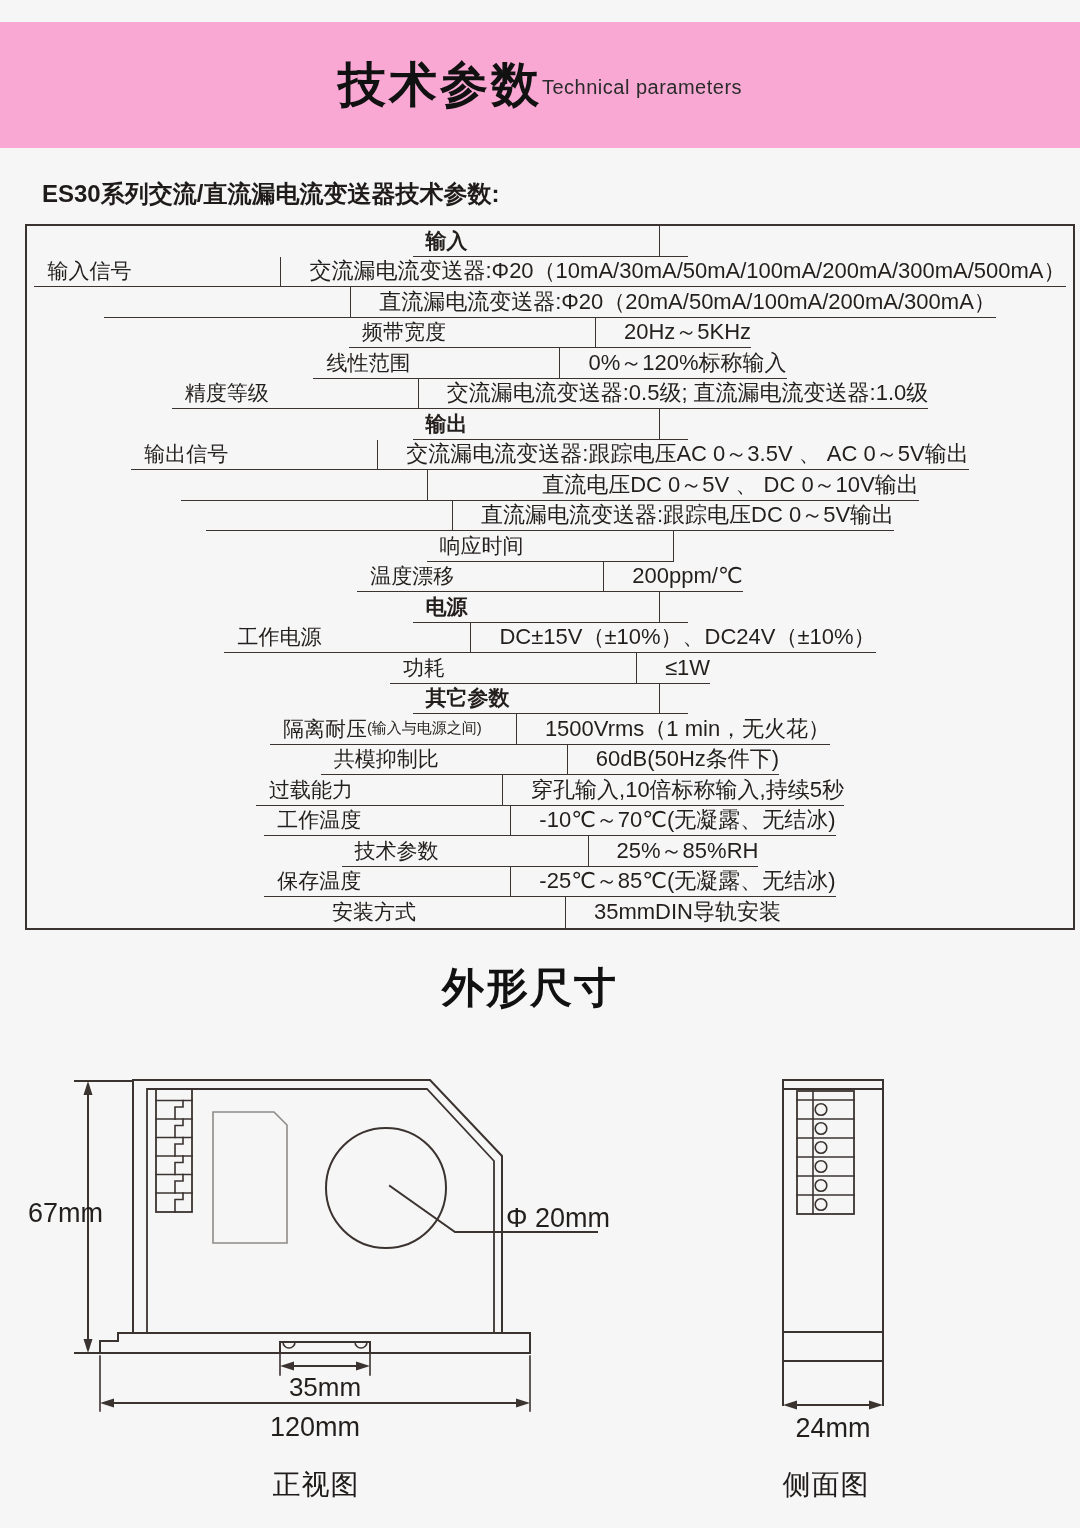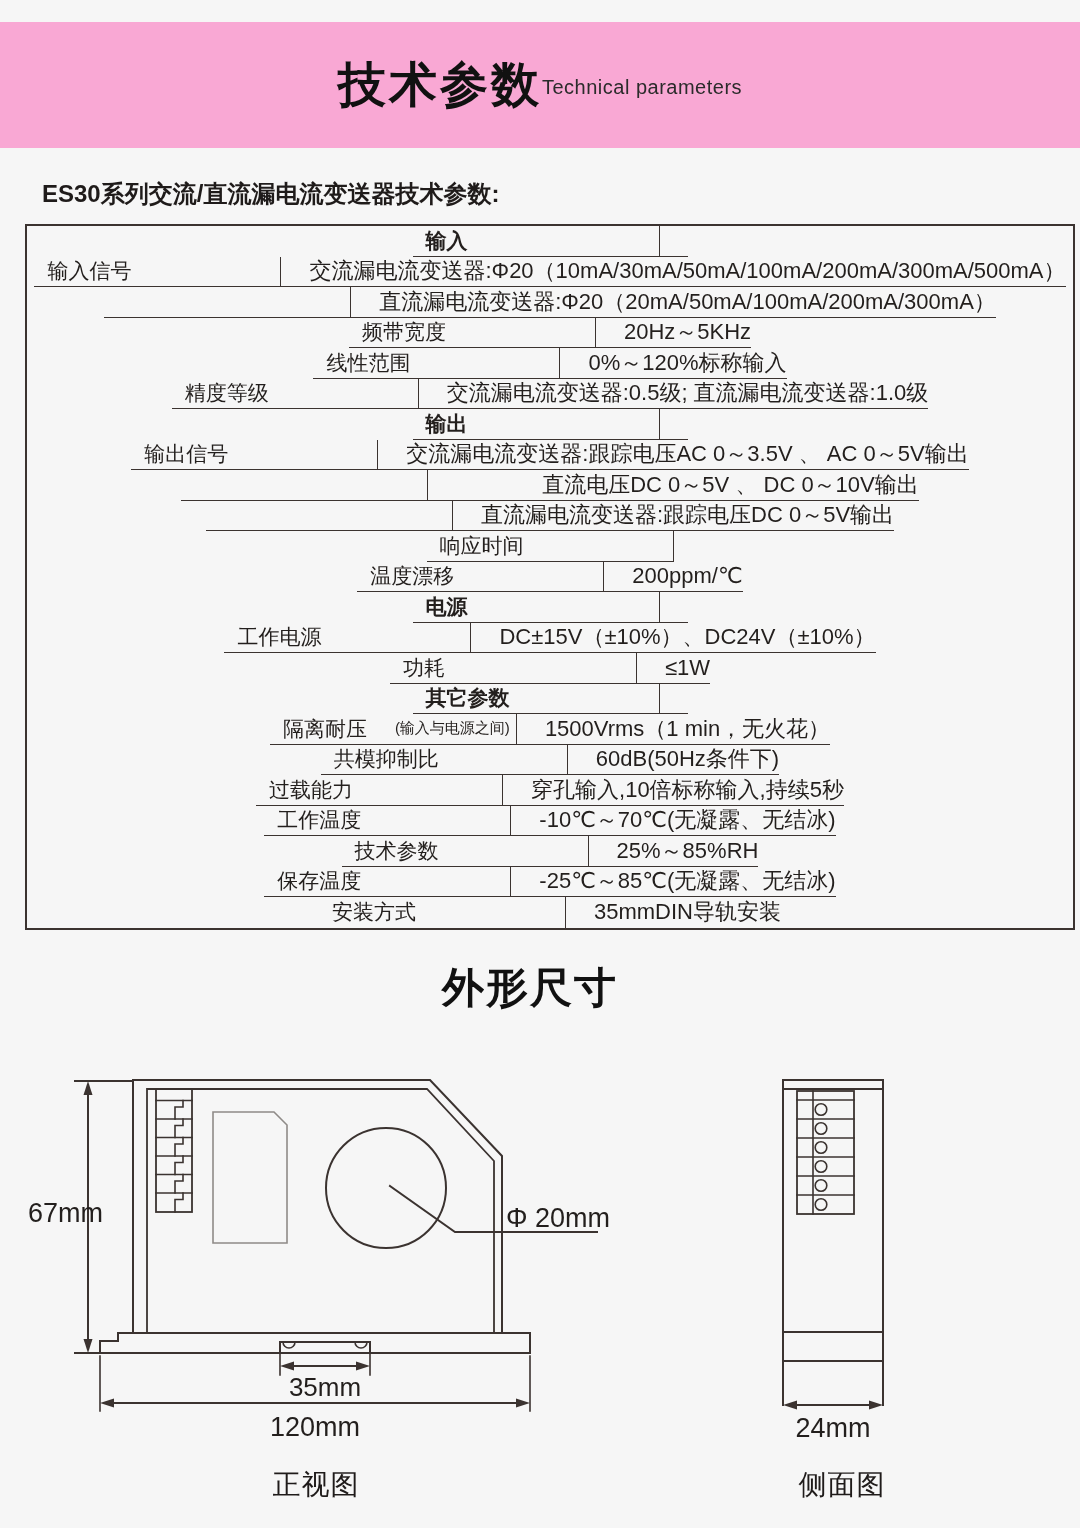--- a/index.html
+++ b/index.html
@@ -17,30 +17,30 @@
   .header-sub{font-size:20px;color:#2b2b2b;margin-top:4px;letter-spacing:0.5px;text-align:center;}
   
   .intro{left:22px;top:178px;font-size:24px;font-weight:600;color:#1f1b1a;margin-left:20px;}
   
   .spec-table{left:25px;top:224px;width:1050px;border:2.5px solid #3b3330;
     display:flex;flex-direction:column;background:transparent;box-sizing:border-box;align-items:center;}
   .trow{display:flex;height:30.5px;border-bottom:1.5px solid #3b3330;box-sizing:border-box;}
   .trow:last-child{border-bottom:none;}
   .trow .c1{width:247px;flex:0 0 247px;border-right:1.5px solid #3b3330;box-sizing:border-box;
     display:flex;align-items:center;padding-left:13px;font-size:21px;white-space:nowrap;}
-  .trow .c1 .small{font-size:15px;margin-left:28px;}
+  .trow .c1 .small{font-size:15px;}
   .trow .c2{flex:1;display:flex;align-items:center;padding-left:28px;font-size:22px;white-space:nowrap;}
   .trow .c2.indent{padding-left:114px;}
   .trow.section .c1{font-weight:bold;}
   
   .dims-title{left:0;top:960px;width:1060px;text-align:center;font-size:42px;font-weight:bold;color:#111;letter-spacing:2px;}
   .drawing-svg{left:0;top:1055px;}
   .caption{font-size:28px;color:#1f1b1a;text-align:center;width:220px;top:1466px;letter-spacing:1px;font-family:Liberation Serif, serif;}
   .caption.front{left:206px;}
-  .caption.side{left:732px;}
+  .caption.side{left:716px;}
   svg .dimtext{fill:#231f1d;stroke:none;font-family:"Liberation Sans","DejaVu Sans",sans-serif;}
 </style>
 </head>
 <body>
 
 <div class="abs header-band">
   <div class="header-title">技术参数</div>
   <div class="header-sub">Technical parameters</div>
 </div>
 

